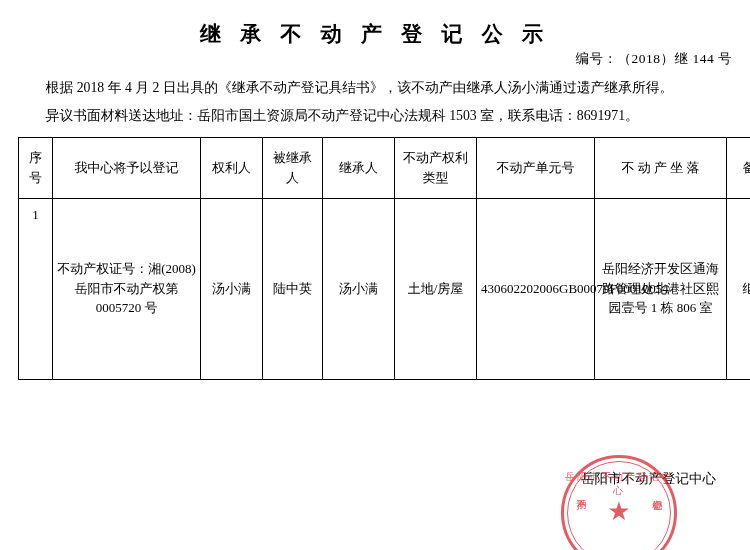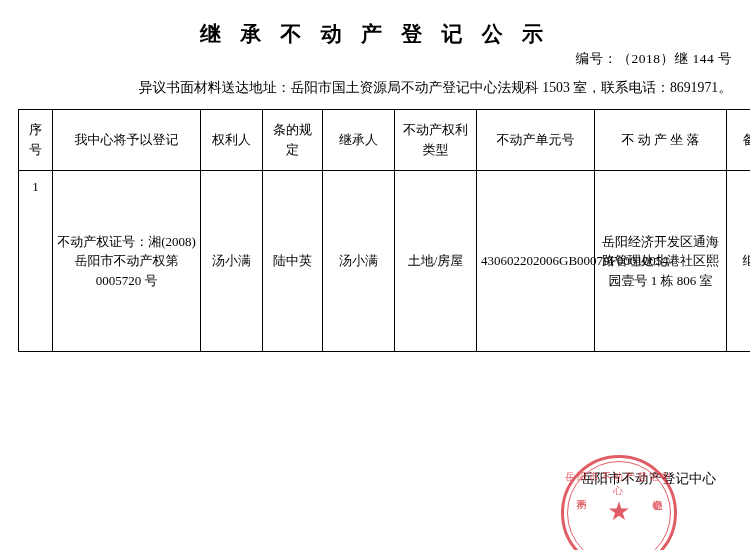--- a/index.html
+++ b/index.html
@@ -42,21 +42,20 @@
     text-align: justify;
     text-justify: inter-ideograph;
     margin: 0 0 2px 0;
     text-indent: 2em;
   }
   .addr-line {
     font-size: 13.8px;
     line-height: 1.8;
     text-indent: 2em;
     margin: 4px 0 8px 0;
-    text-align: right;
   }
   table.reg-table {
     width: 714px;
     border-collapse: collapse;
     table-layout: fixed;
     margin-top: 4px;
   }
   table.reg-table td, table.reg-table th {
     border: 1px solid #000000;
     font-size: 13px;
@@ -157,20 +156,21 @@
 </style>
 </head>
 <body>
 
 <div class="page">
 
   <div class="doc-title">继 承 不 动 产 登 记 公 示</div>
 
   <div class="doc-number">编号：（2018）继 144 号</div>
 
+  <p class="para">根据 2018 年 4 月 2 日出具的《继承不动产登记具结书》，该不动产由继承人汤小满通过遗产继承所得。</p>
 
 
   <div class="addr-line">异议书面材料送达地址：岳阳市国土资源局不动产登记中心法规科 1503 室，联系电话：8691971。</div>
 
   <table class="reg-table">
     <colgroup>
       <col class="col-seq">
       <col class="col-cert">
       <col class="col-owner">
       <col class="col-deceased">
@@ -178,21 +178,21 @@
       <col class="col-type">
       <col class="col-unit">
       <col class="col-loc">
       <col class="col-note">
     </colgroup>
     <thead>
       <tr>
         <td>序号</td>
         <td>我中心将予以登记</td>
         <td>权利人</td>
-        <td>条的规定</td>
+        <td>被继承人</td>
         <td>继承人</td>
         <td>不动产权利类型</td>
         <td>不动产单元号</td>
         <td>不 动 产 坐 落</td>
         <td>备注</td>
       </tr>
     </thead>
     <tbody>
       <tr>
         <td style="vertical-align: top; padding-top: 6px;">1</td>

